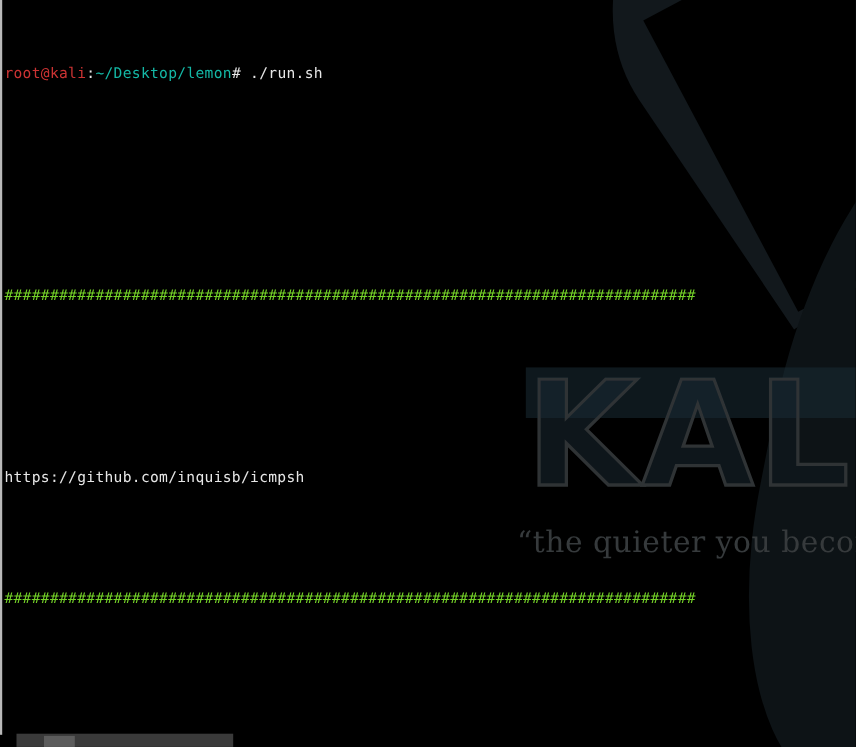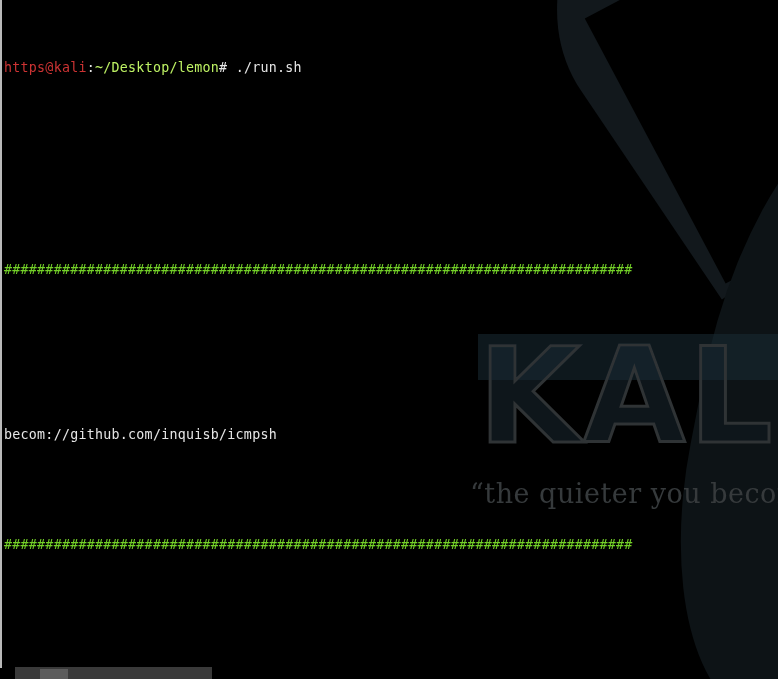--- a/index.html
+++ b/index.html
@@ -97,21 +97,21 @@
     line-height: 18.35px;
     color: #e6e6e6;
     white-space: pre;
     letter-spacing: 0.02em;
   }
   .line { height: 18.35px; white-space: pre; }
   .blank { height: 18.35px; }
 
   .c-red    { color: #cc3333; }
   .c-green  { color: #74d128; }
-  .c-blue   { color: #bef264; }
+  .c-blue   { color: #14b8a6; }
   .c-white  { color: #e6e6e6; }
 
   
   .taskbar {
     position: absolute;
     left: 15px;
     bottom: 0;
     width: 197px;
     height: 12px;
     background: #3a3a3a;
@@ -136,29 +136,29 @@
     <div class="swoosh-b"></div>
     <div class="kali-mark">KALI</div>
     <div class="kali-band"></div>
     <div class="kali-tagline">“the quieter you becom</div>
   </div>
 
   <div class="term-border"></div>
 
   <div class="term">
 
-    <div class="line"><span class="c-red">https@kali</span><span class="c-white">:</span><span class="c-blue">~/Desktop/lemon</span><span class="c-white">#</span><span class="c-white"> ./run.sh</span></div>
+    <div class="line"><span class="c-red">root@kali</span><span class="c-white">:</span><span class="c-blue">~/Desktop/lemon</span><span class="c-white">#</span><span class="c-white"> ./run.sh</span></div>
 
     <div class="blank"></div>
     <div class="blank"></div>
 
     <div class="line c-green">############################################################################</div>
     <div class="blank"></div>
     <div class="blank"></div>
-    <div class="line c-white">becom://github.com/inquisb/icmpsh</div>
+    <div class="line c-white">https://github.com/inquisb/icmpsh</div>
     <div class="blank"></div>
     <div class="line c-green">############################################################################</div>
 
     <div class="blank"></div>
 
     
     
     
     
 

